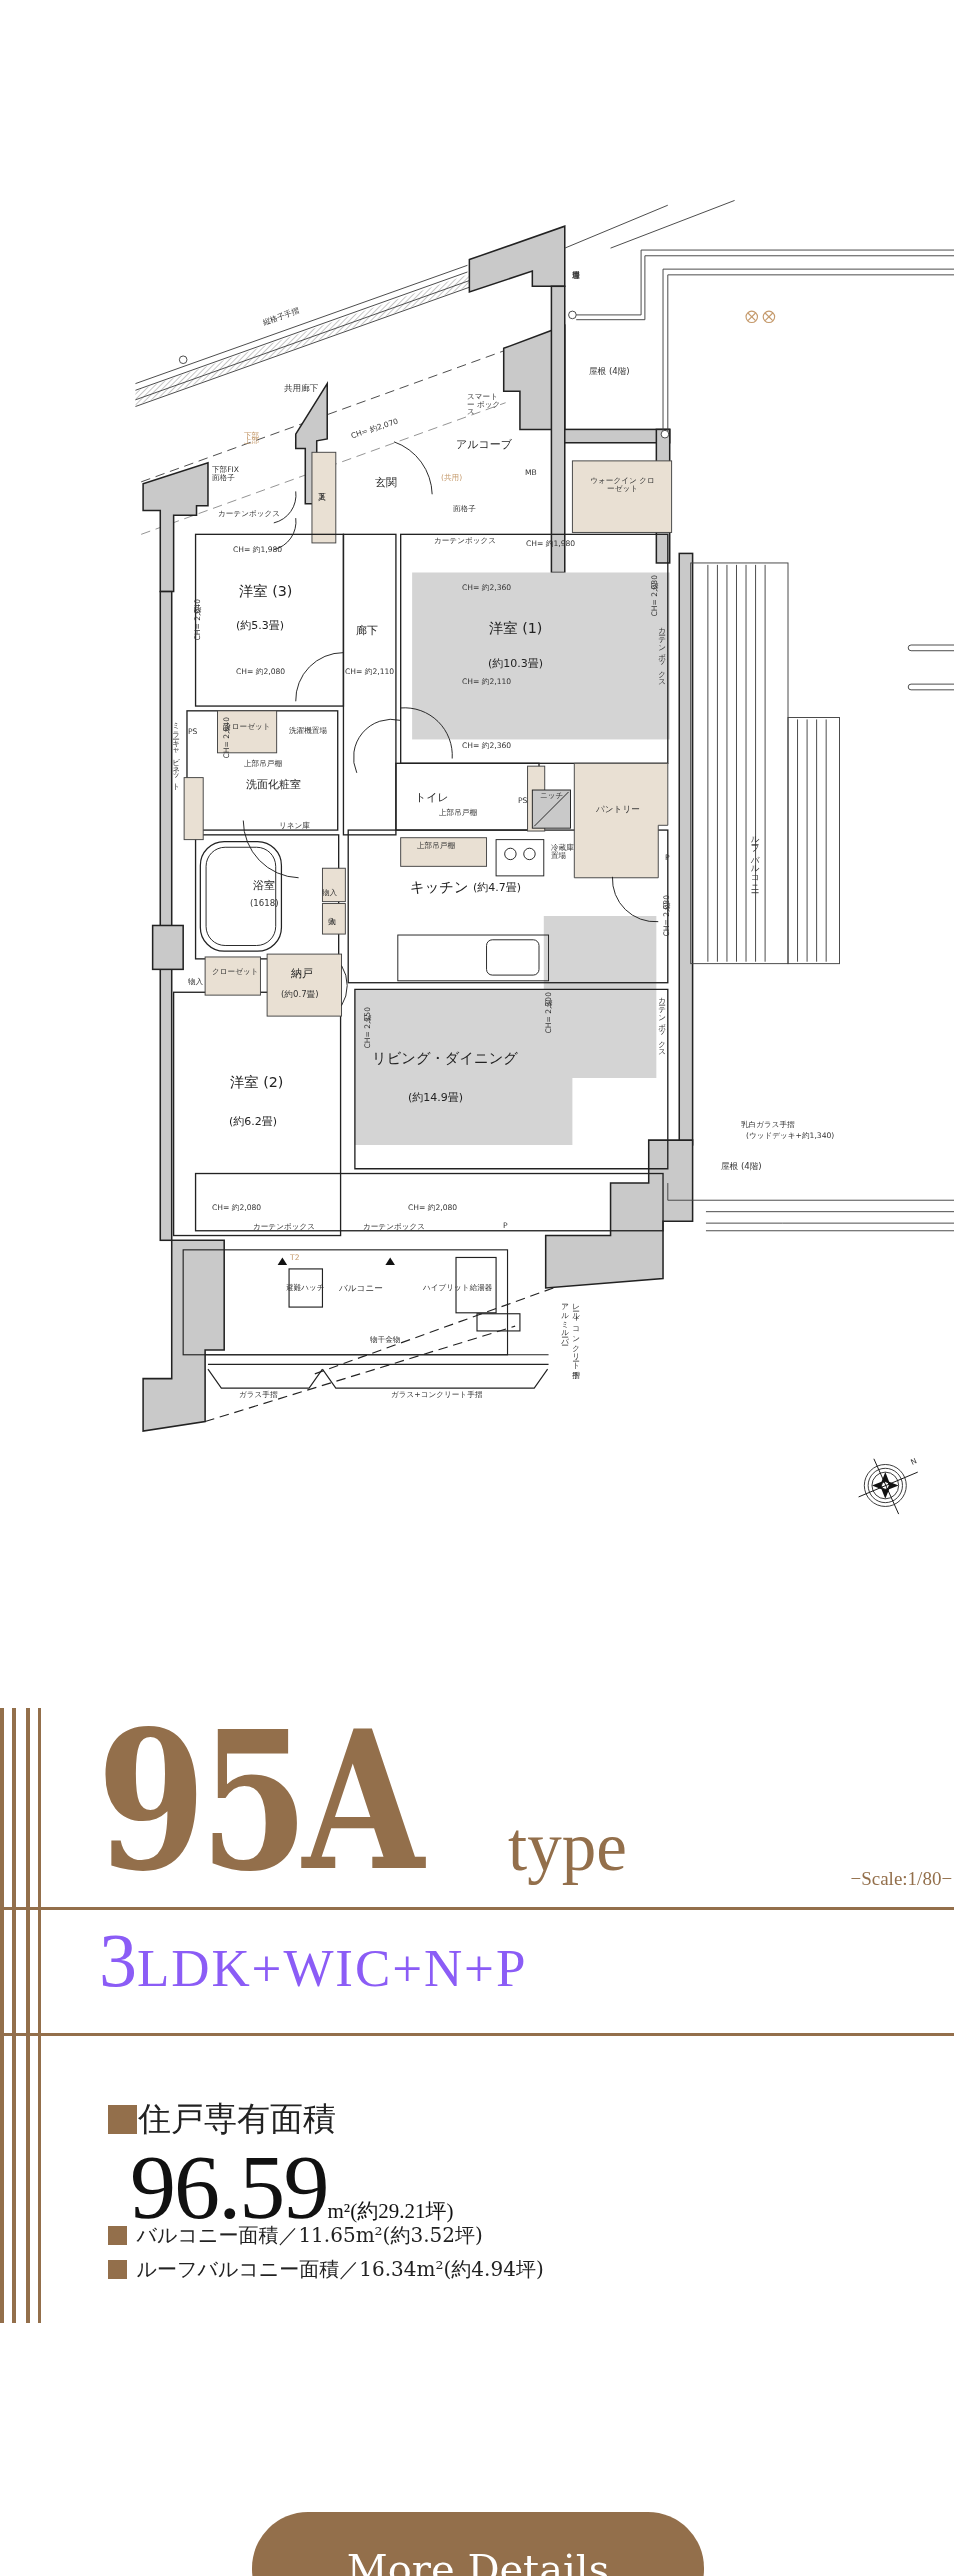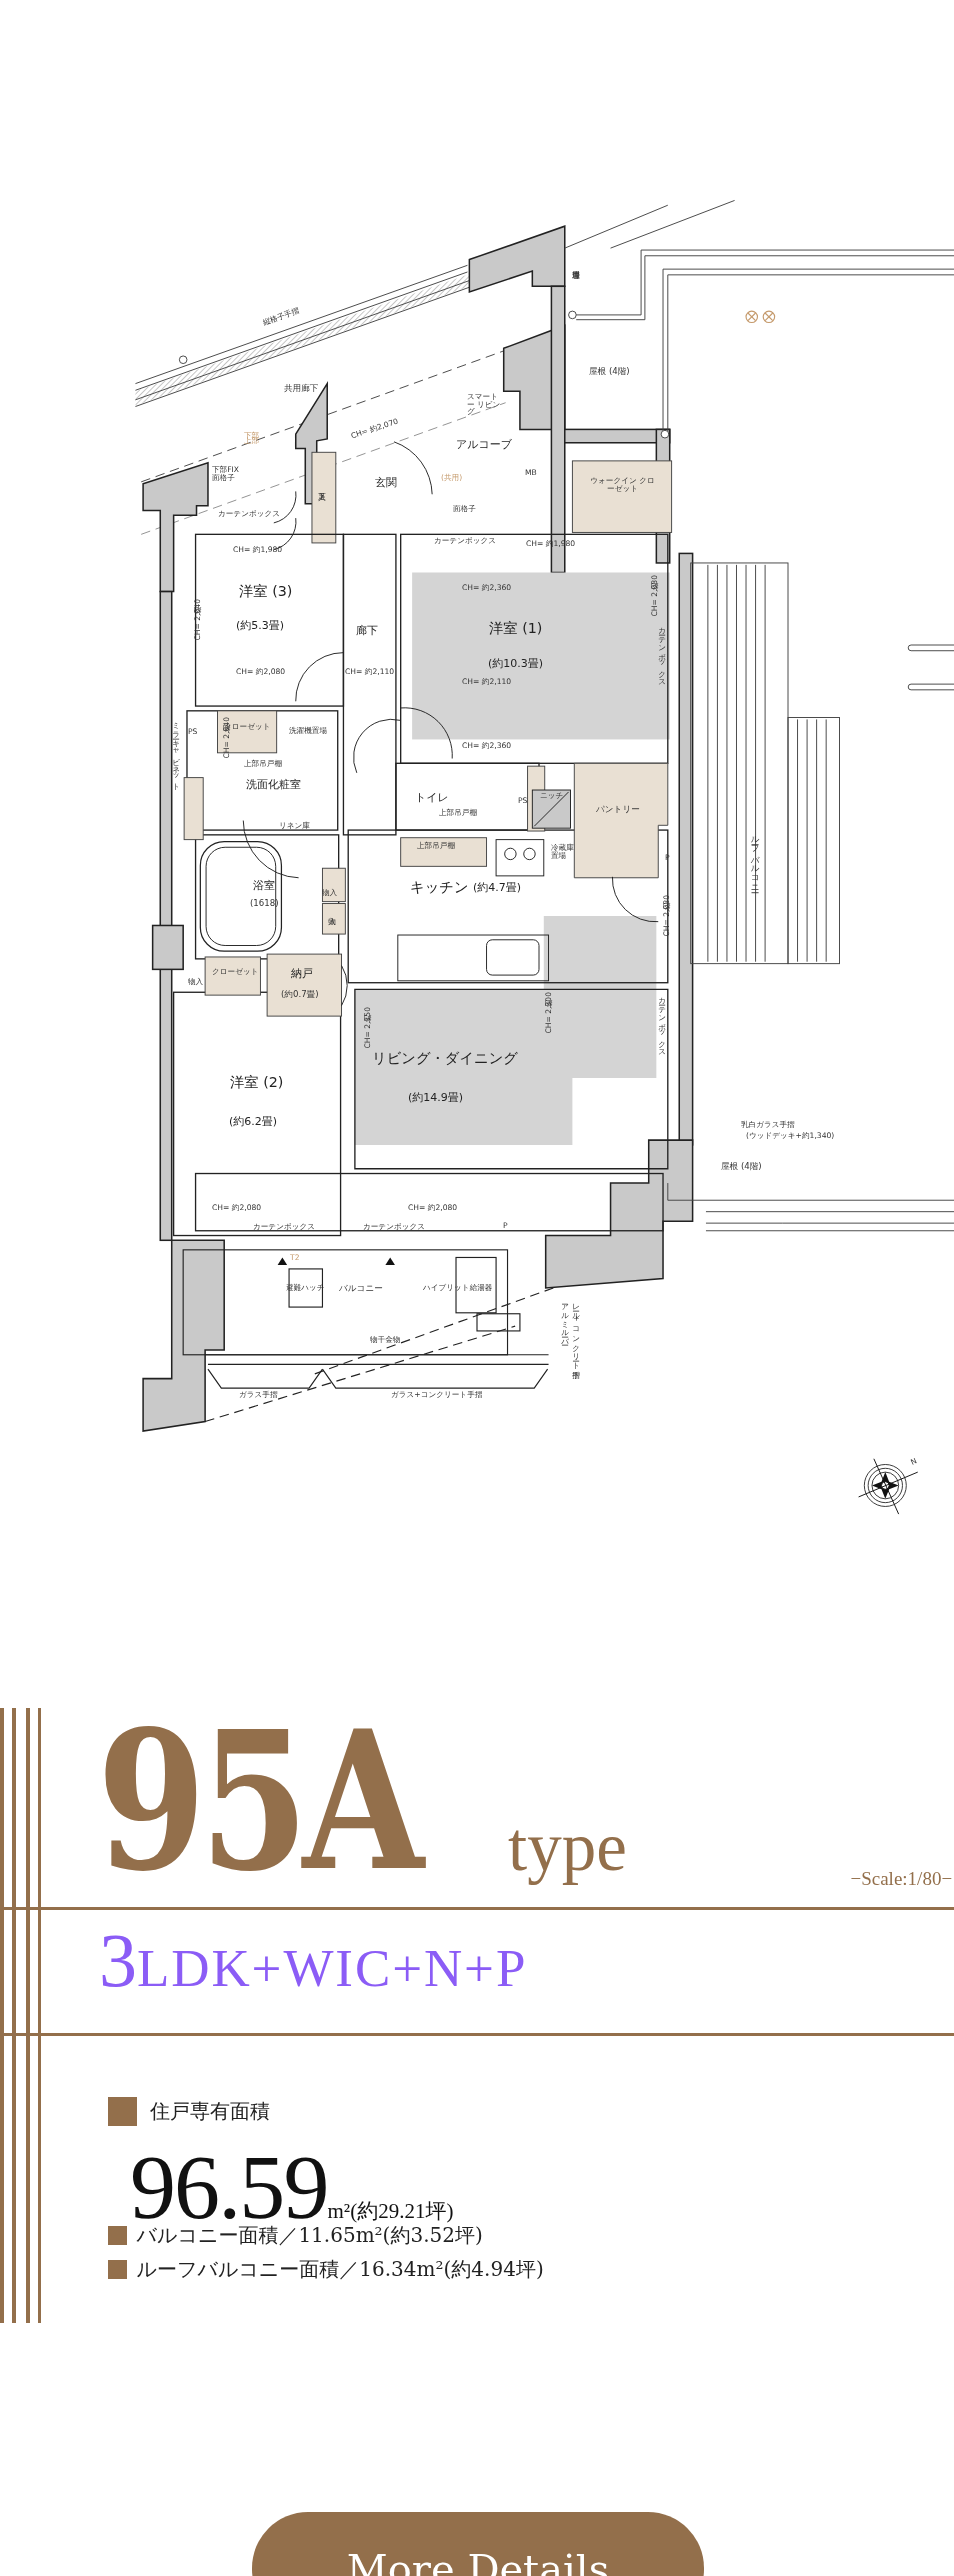--- a/index.html
+++ b/index.html
@@ -17,21 +17,21 @@
   .accent-lines { position: absolute; left: 0; top: 1708px; width: 40px; height: 615px; }
   .accent-lines span { position: absolute; top: 0; bottom: 0; width: 3.8px; background: #936f4b; }
   .hrule { position: absolute; left: 0; height: 2.9px; background: #936f4b; }
   .type-code { position: absolute; left: 97px; top: 1706px; font-family: "DejaVu Serif", serif; font-size: 191px; color: #936f4b; line-height: 1; letter-spacing: -7.6px; transform: scaleX(0.82); transform-origin: left top; font-weight: bold; }
   .type-suffix { position: absolute; left: 508px; top: 1813px; font-family: "Liberation Serif", serif; font-size: 69px; color: #936f4b; line-height: 1; }
   .scale { position: absolute; right: 1.9px; top: 1868px; font-family: "Liberation Serif", serif; font-size: 19px; color: #936f4b; }
   .layout-type { position: absolute; left: 99px; top: 1922px; font-family: "Liberation Serif", serif; color: #8b5cf6; line-height: 1; white-space: nowrap; }
   .layout-type .big3 { font-size: 76px; }
   .layout-type .rest { font-size: 53px; letter-spacing: 1.9px; }
 
-  .area-heading { position: absolute; left: 108px; top: 2097px; font-family: "DejaVu Serif", serif; font-size: 20px; color: #222; display: flex; align-items: center; gap: 13px; }
+  .area-heading { position: absolute; left: 108px; top: 2097px; font-family: "DejaVu Serif", serif; font-size: 33px; color: #222; display: flex; align-items: center; gap: 1px; }
   .sq { display: inline-block; background: #936f4b; }
   .area-value { position: absolute; left: 130px; top: 2141px; font-family: "Liberation Serif", serif; color: #111; white-space: nowrap; line-height: 1; }
   .area-value .num { font-size: 92px; letter-spacing: -1.9px; }
   .area-value .unit { font-size: 21px; }
   .sub-area { position: absolute; left: 108px; font-family: "DejaVu Serif", serif; font-size: 20px; color: #222; display: flex; align-items: center; gap: 9.5px; white-space: nowrap; }
 
   .more-btn { position: absolute; left: 252px; top: 2464px; width: 452px; height: 113px; background: #936f4b; border-radius: 56px; color: #ffffff; font-family: "DejaVu Serif", serif; font-size: 40px; display: flex; align-items: center; justify-content: center; cursor: pointer; border: none; padding: 0; margin-top: 48px; }
 </style>
 </head>
 <body>
@@ -231,21 +231,21 @@
   <span class="plan-label room-size" style="left:456px;top:439px">アルコーブ</span>
   <span class="plan-label small" style="left:596px;top:805px">パントリー</span>
   <span class="plan-label tiny" style="left:589px;top:477px;width:67px;white-space:normal;text-align:center">ウォークイン クローゼット</span>
   <span class="plan-label small" style="left:339px;top:1284px">バルコニー</span>
   <span class="plan-label small vert" style="left:751px;top:830px">ルーフバルコニー</span>
   <span class="plan-label small" style="left:284px;top:384px">共用廊下</span>
   <span class="plan-label small" style="left:589px;top:367px">屋根 (4階)</span>
   <span class="plan-label small" style="left:721px;top:1162px">屋根 (4階)</span>
 
   <span class="plan-label tiny" style="left:262px;top:313px;transform:rotate(-20deg)">縦格子手摺</span>
-  <span class="plan-label tiny" style="left:467px;top:393px;width:38px;white-space:normal">スマートー リビング</span>
+  <span class="plan-label tiny" style="left:467px;top:393px;width:38px;white-space:normal">スマートー ボックス</span>
   <span class="plan-label tiny" style="left:525px;top:469px">MB</span>
   <span class="plan-label tiny vert" style="left:572px;top:265px">管理用扉</span>
   <span class="plan-label tiny" style="left:224px;top:723px">クローゼット</span>
   <span class="plan-label tiny" style="left:212px;top:968px">クローゼット</span>
   <span class="plan-label tiny" style="left:188px;top:728px">PS</span>
   <span class="plan-label tiny" style="left:518px;top:797px">PS</span>
   <span class="plan-label tiny" style="left:540px;top:792px">ニッチ</span>
   <span class="plan-label tiny" style="left:289px;top:727px">洗濯機置場</span>
   <span class="plan-label tiny" style="left:244px;top:760px">上部吊戸棚</span>
   <span class="plan-label tiny" style="left:439px;top:809px">上部吊戸棚</span>

